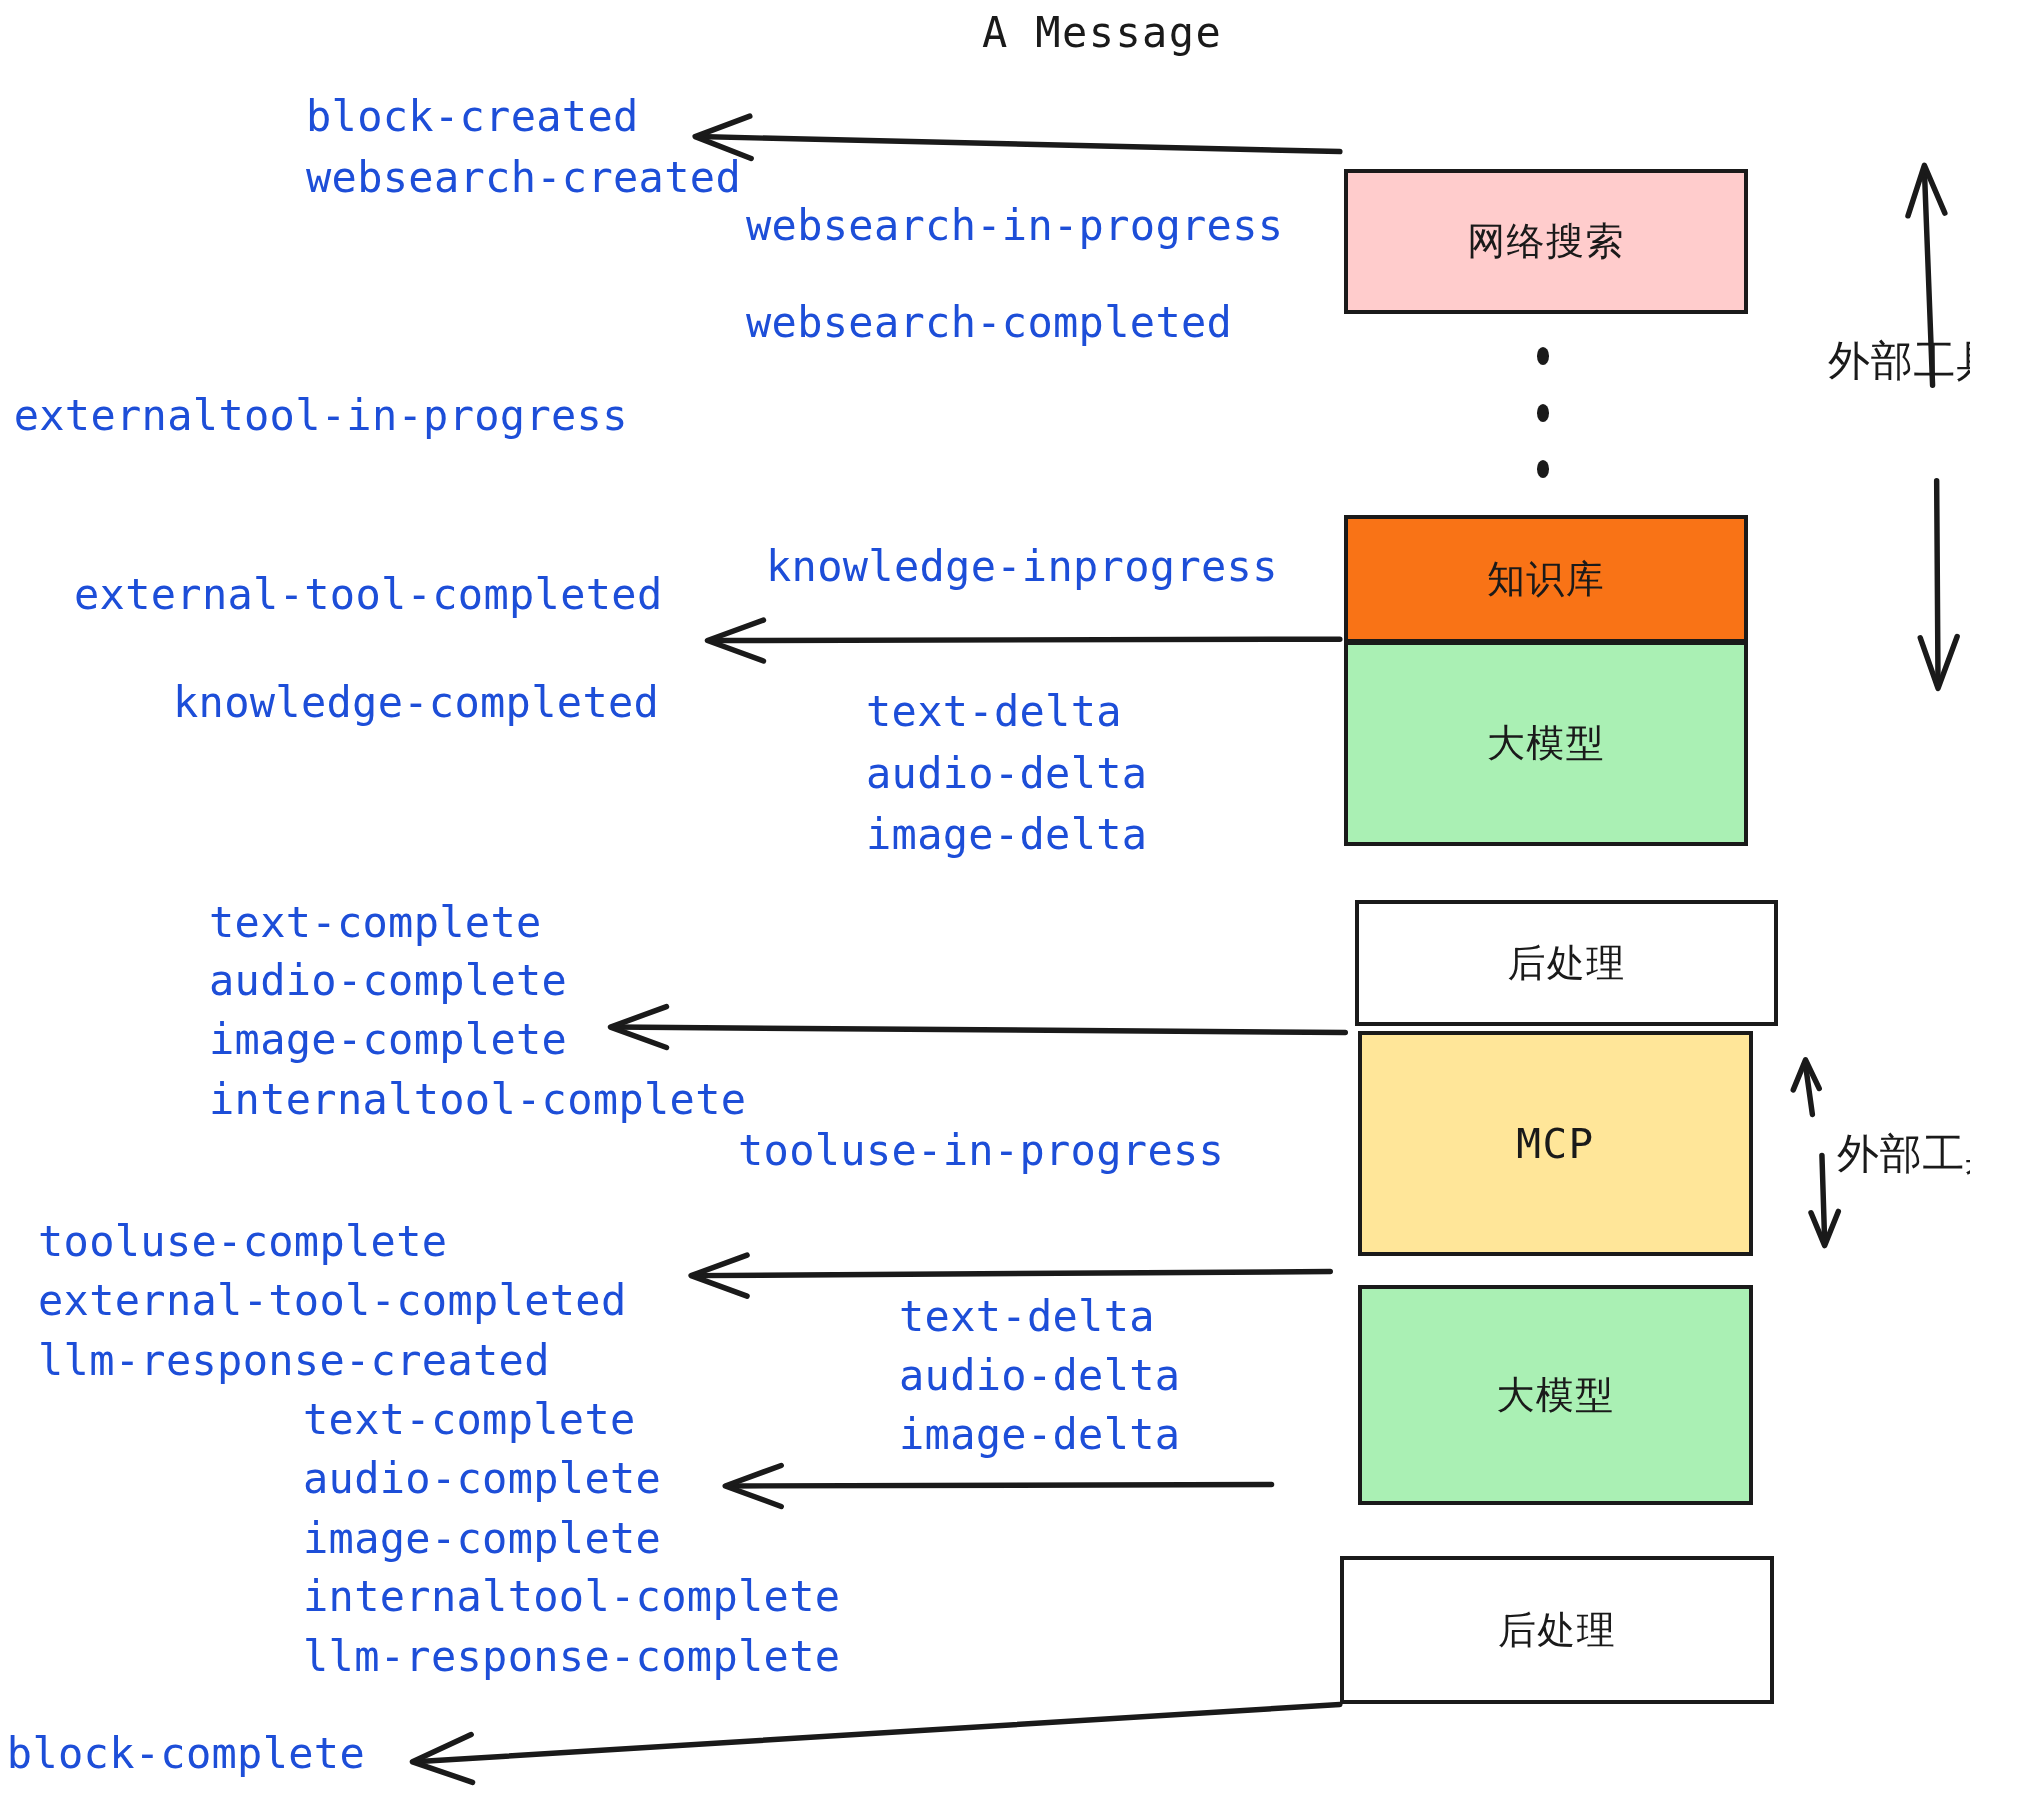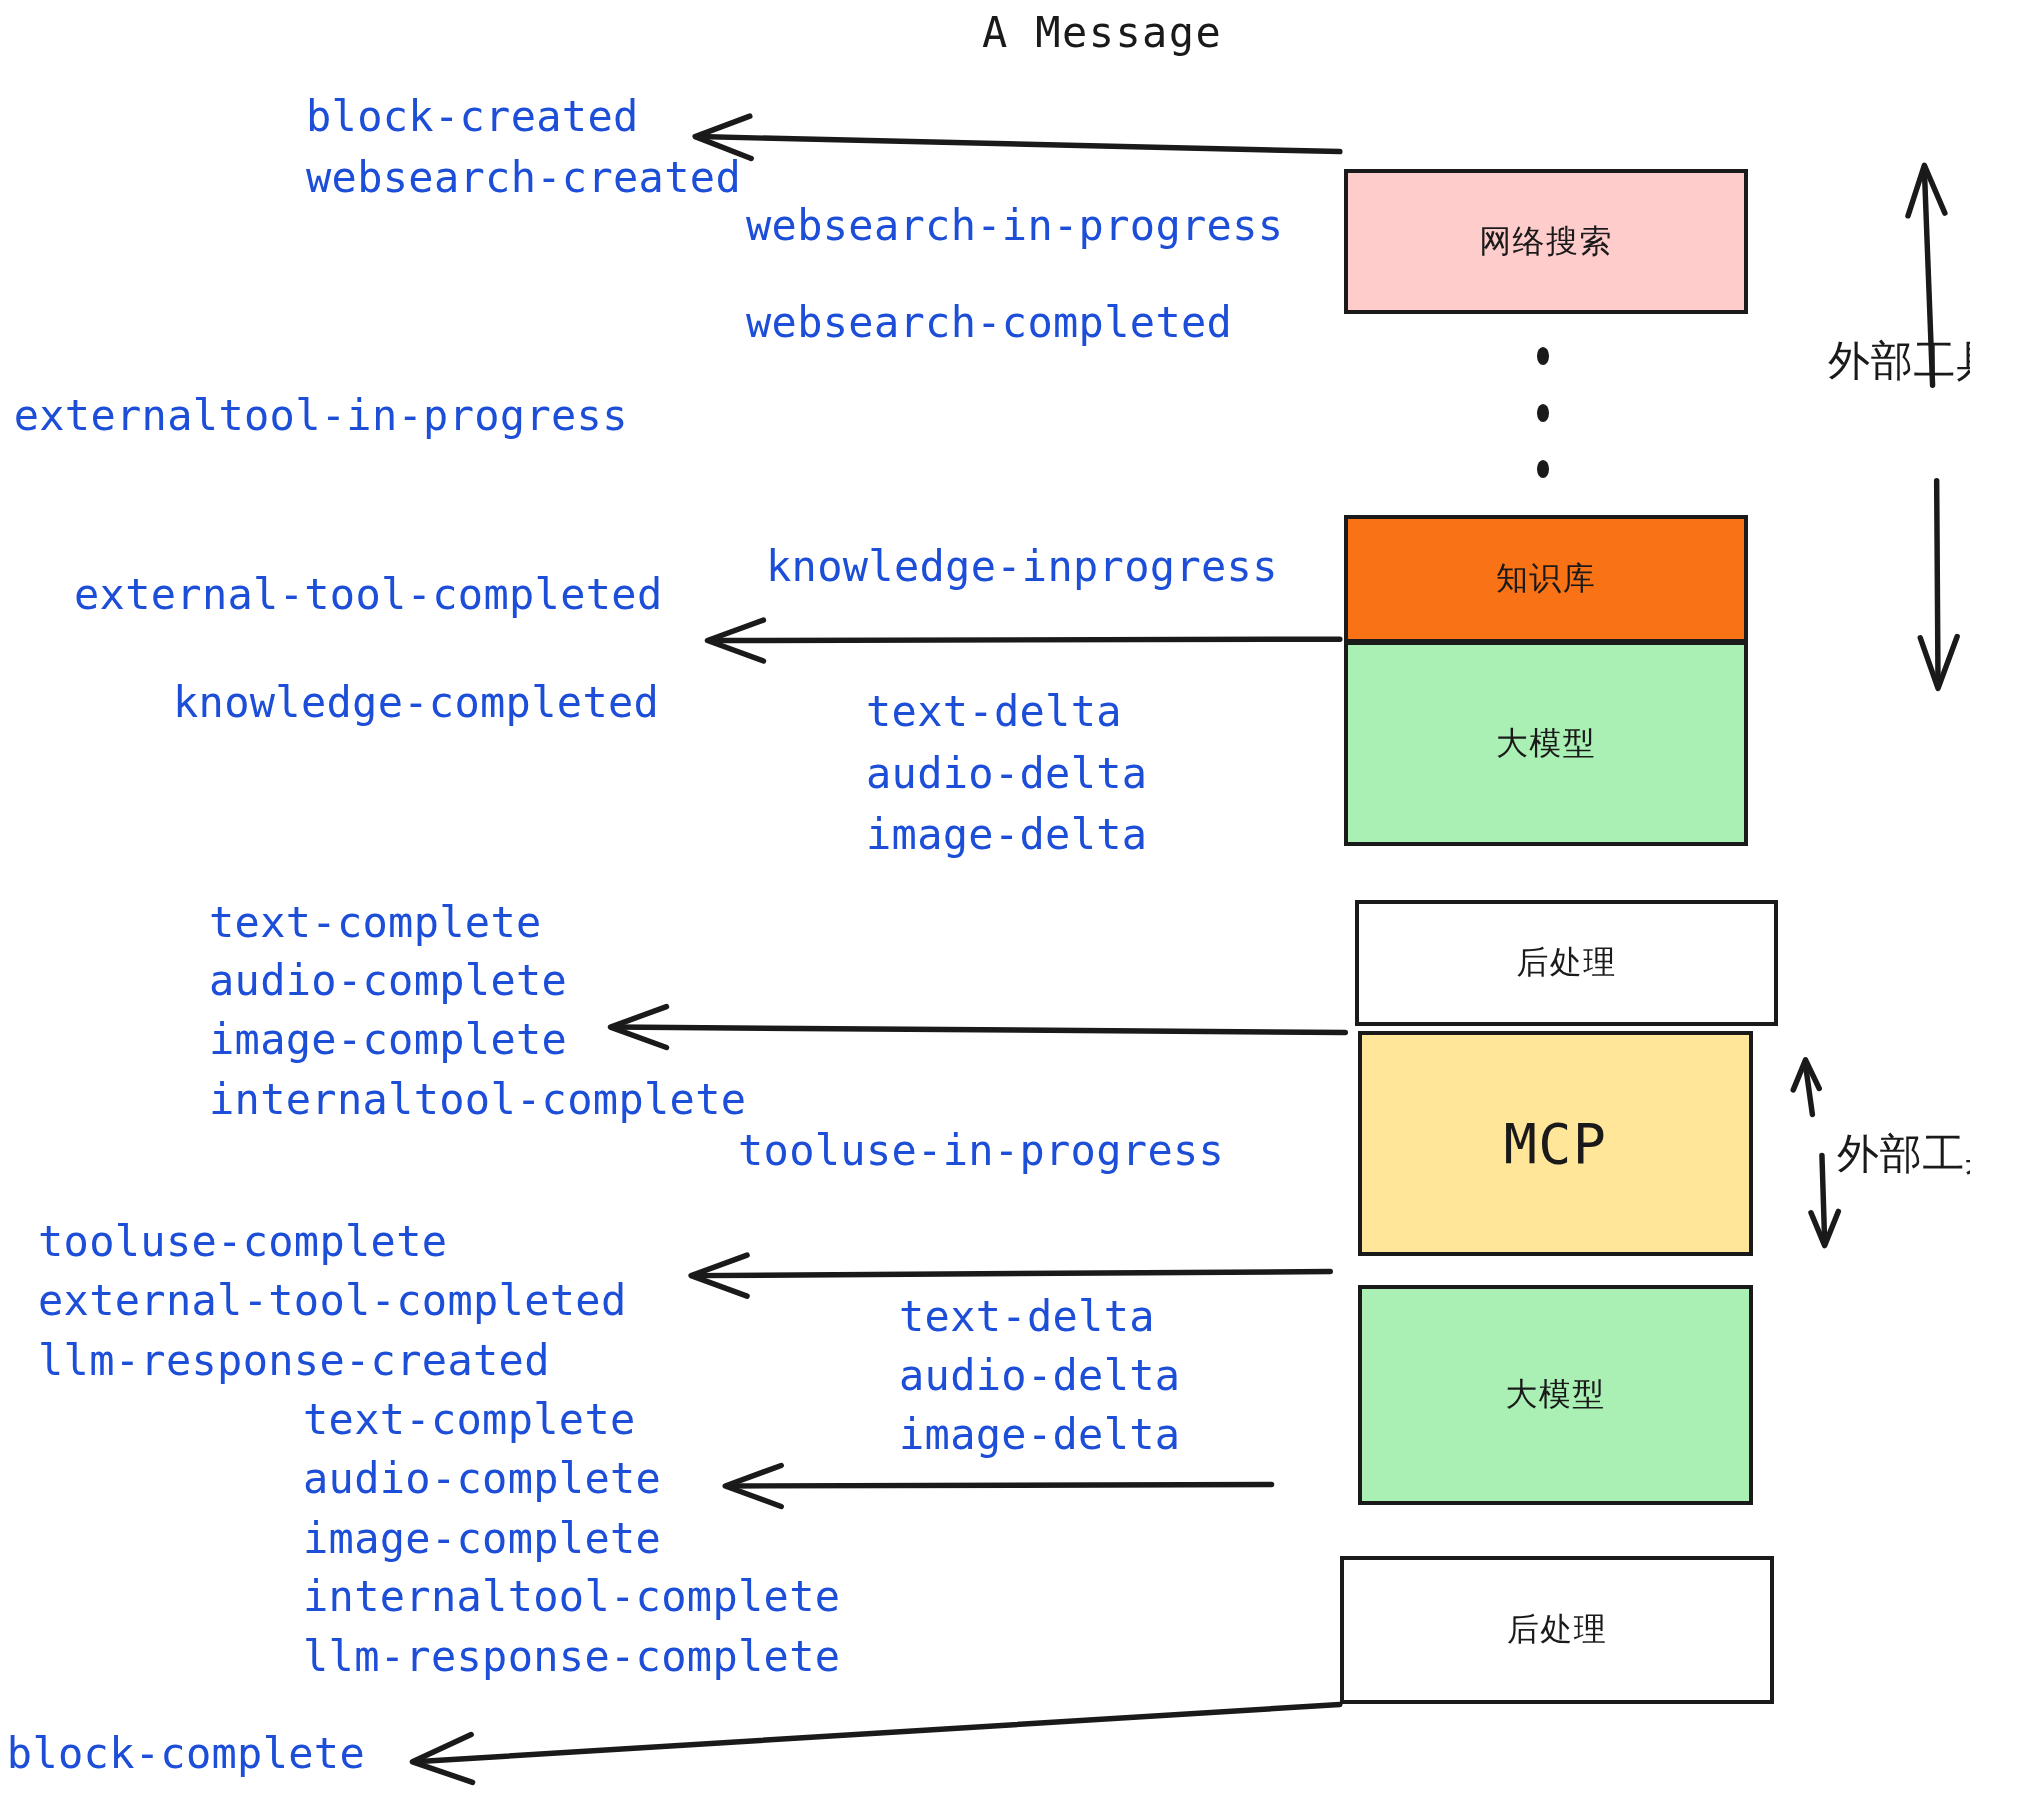--- a/index.html
+++ b/index.html
@@ -34,26 +34,26 @@
   }
   .node {
     position: absolute;
     box-sizing: border-box;
     border: 4.1px solid #1a1a1a;
     display: flex;
     align-items: center;
     justify-content: center;
     color: #1a1a1a;
     font-family: "DejaVu Sans", sans-serif;
-    font-size: 32px;
+    font-size: 38px;
     letter-spacing: 1.4px;
   }
   .node.mono {
     font-family: "DejaVu Sans Mono", monospace;
-    font-size: 55px;
+    font-size: 41px;
     align-items: center;
   }
   .annot {
     position: absolute;
     white-space: nowrap;
     color: #1a1a1a;
     font-family: "DejaVu Sans", sans-serif;
     font-size: 42px;
     letter-spacing: 0.7px;
   }

